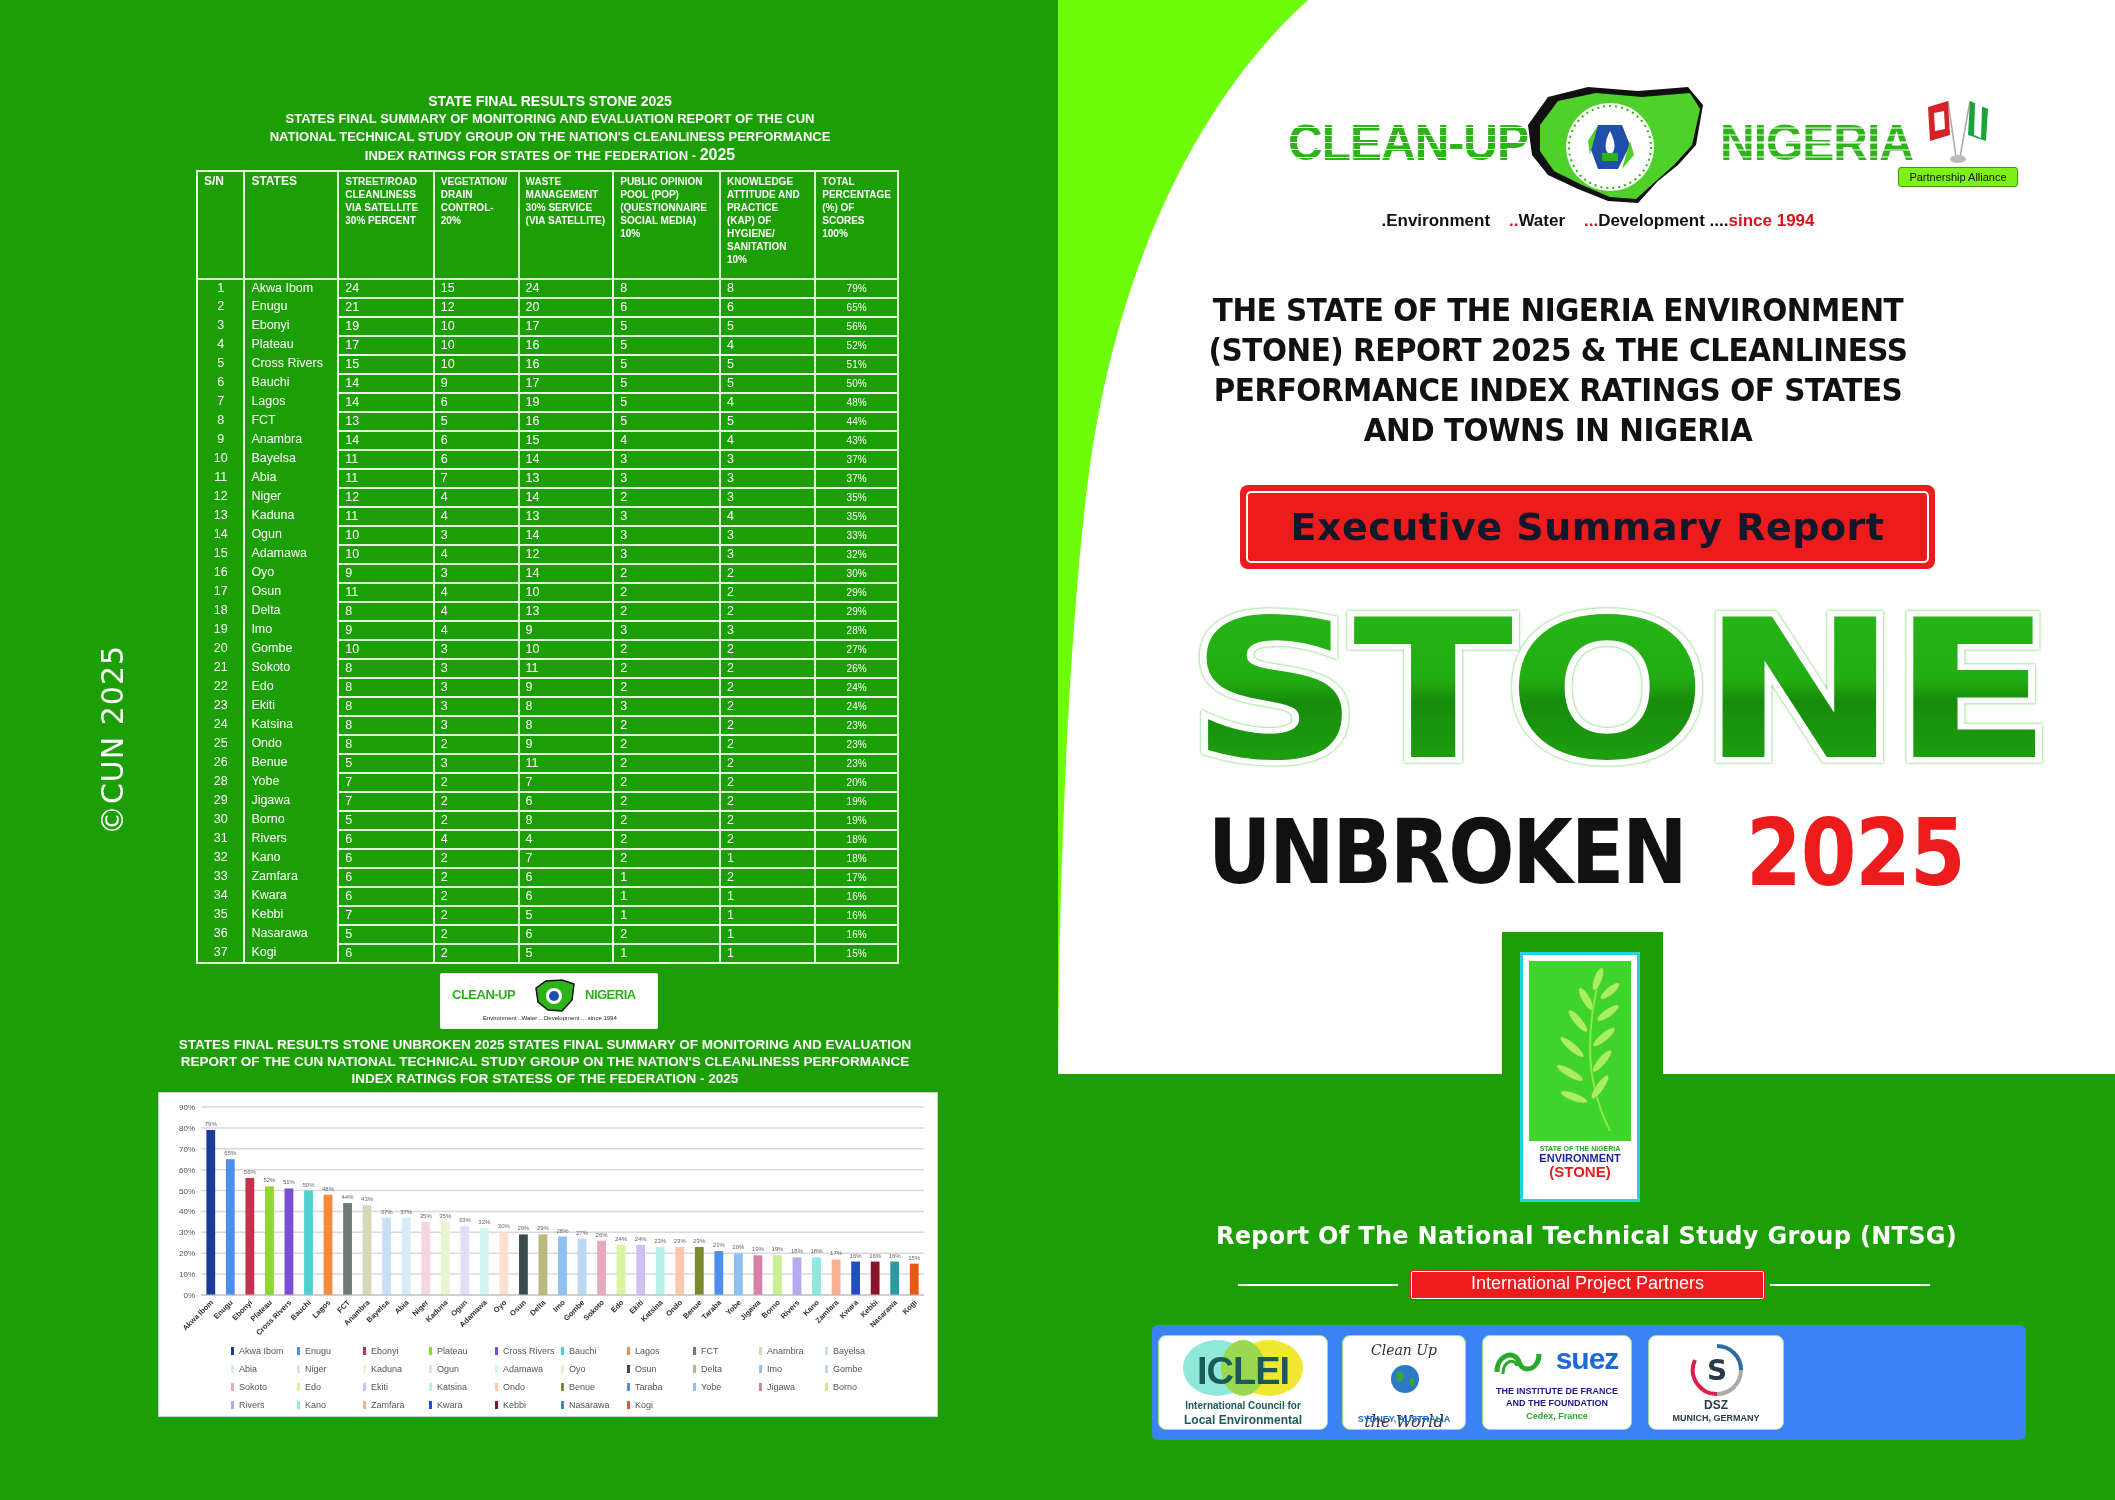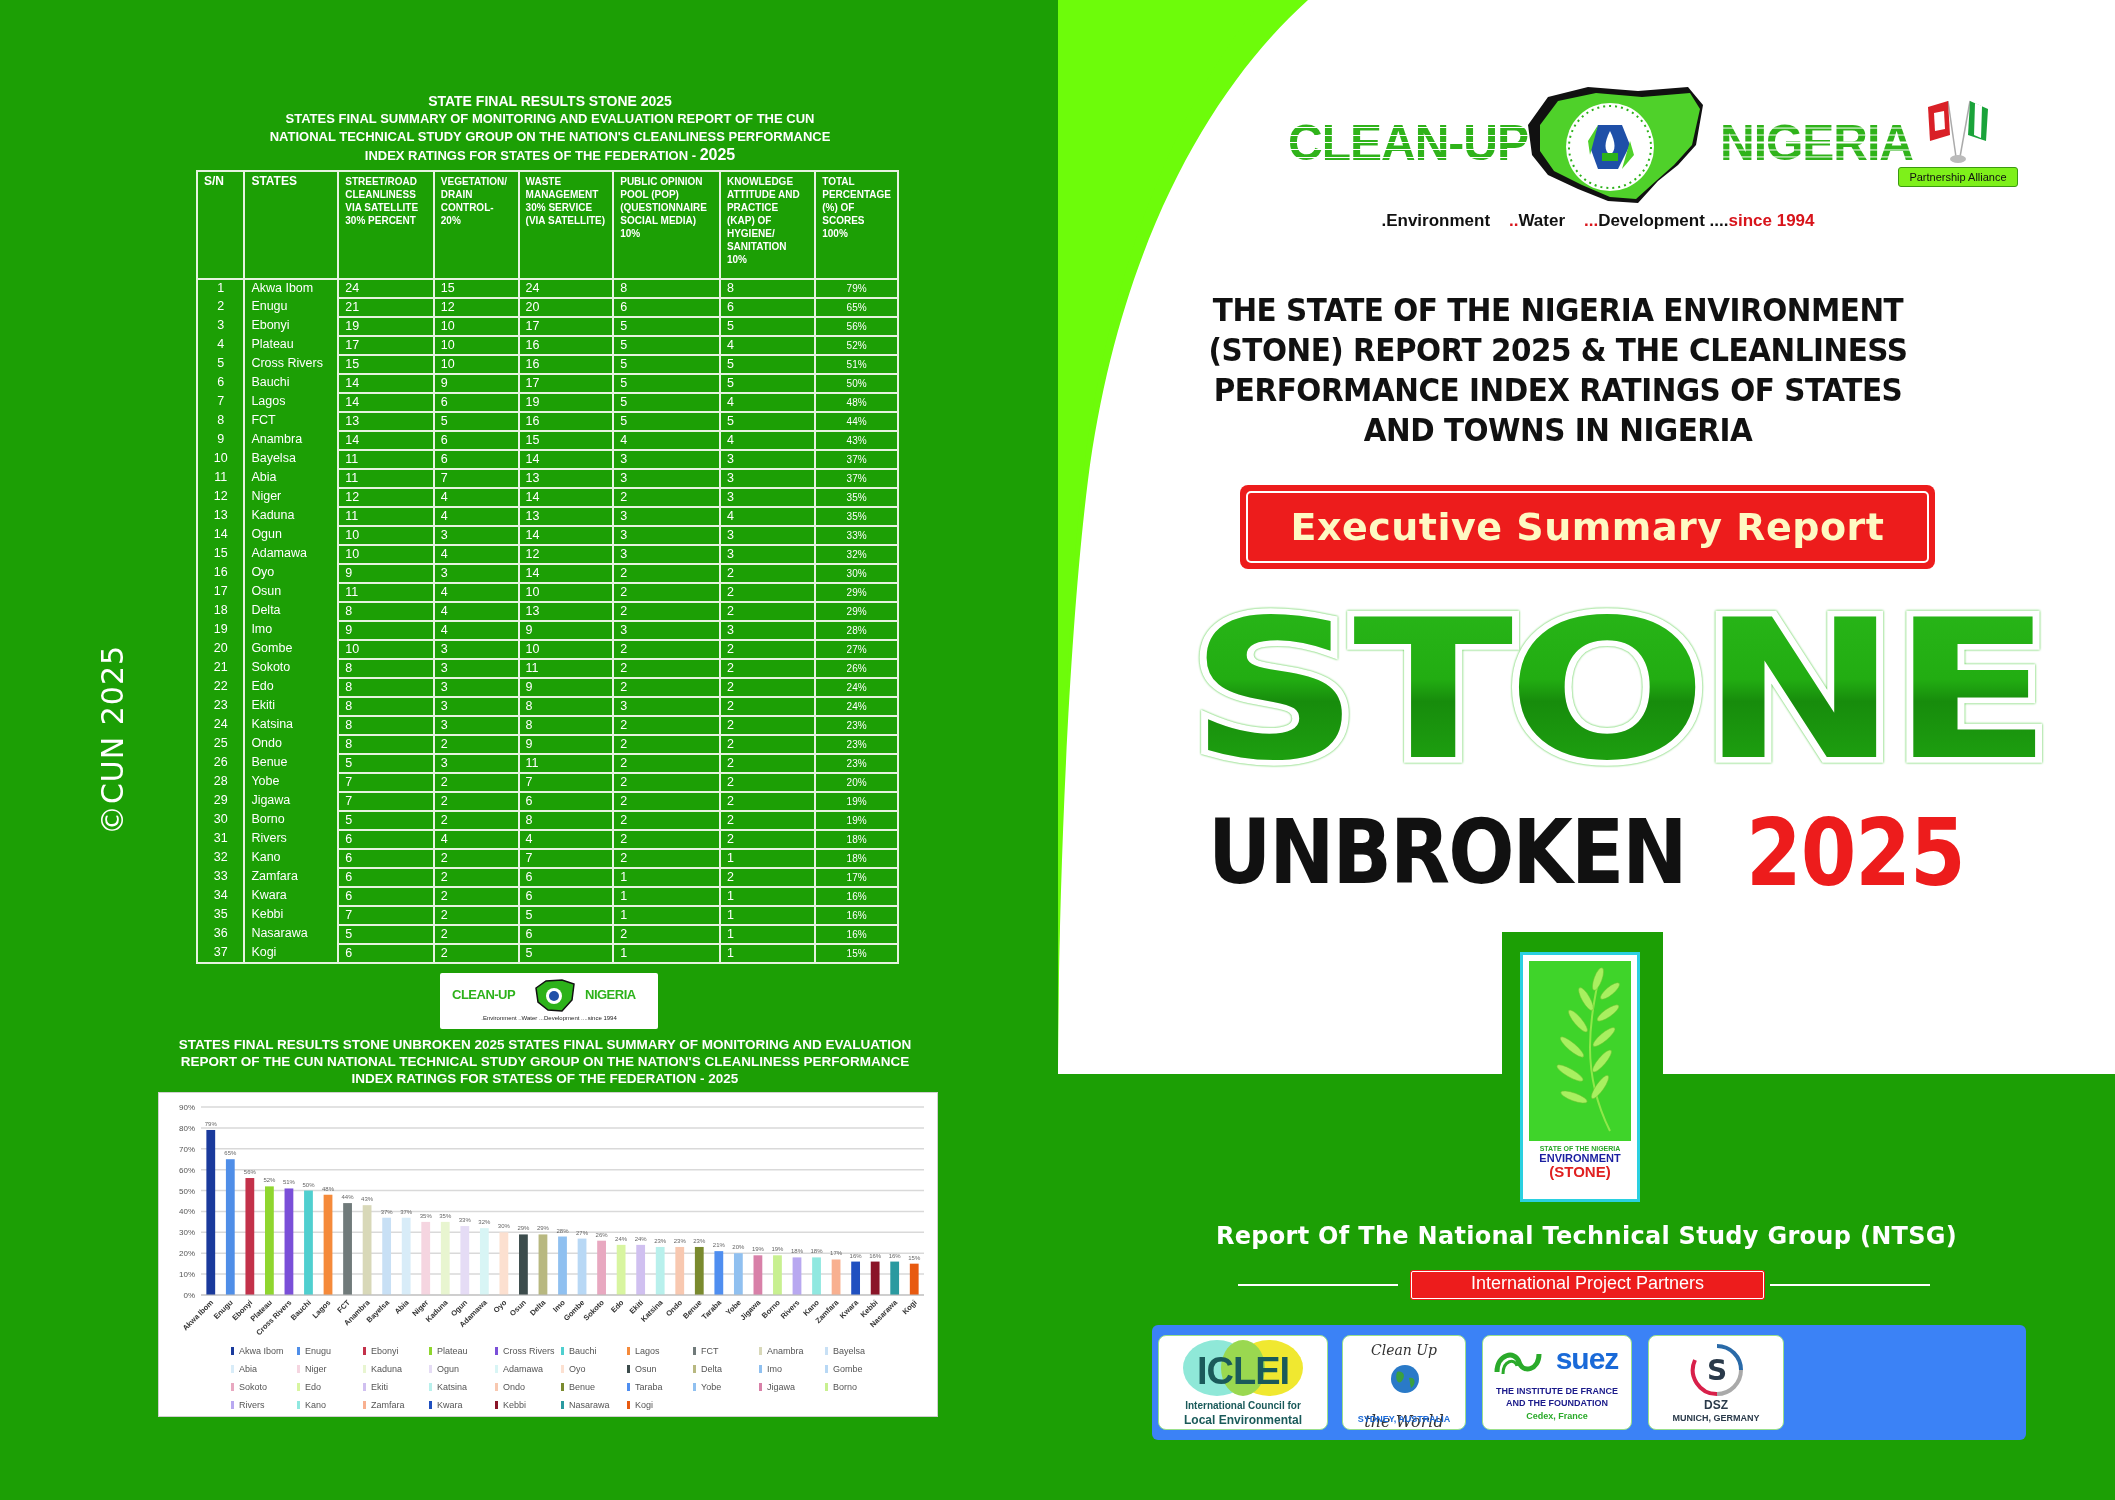--- a/index.html
+++ b/index.html
@@ -45,21 +45,21 @@
   .logo-word.right { left: 432px; }
   .logo-emblem { position: absolute; left: 230px; top: 0; width: 190px; height: 120px; }
   .tagline { position: absolute; left: 0; top: 126px; width: 620px; text-align: center; font-size: 17px; font-weight: bold; color: #111; }
   .tagline .dot { color: #d8141b; }
   .tagline .since { color: #d8141b; }
   .partner { position: absolute; left: 840px; top: 95px; width: 120px; height: 95px; }
   .partner-badge { position: absolute; left: 0; top: 72px; width: 120px; height: 20px; background: #7ef01a; border: 1px solid #3a9a10; border-radius: 3px; color: #111; font-size: 11px; text-align: center; line-height: 18px; }
 
   .main-title { position: absolute; left: 90px; top: 290px; width: 820px; text-align: center; font-family: "DejaVu Sans", sans-serif; font-weight: bold; font-size: 32px; line-height: 40px; color: #111; transform: scaleX(0.92); letter-spacing: -0.5px; }
   .exec-btn { position: absolute; left: 182px; top: 485px; width: 695px; height: 84px; background: #ed1c1c; border-radius: 8px; padding: 6px; }
-  .exec-btn .inner { width: 100%; height: 100%; border: 2px solid #fff; border-radius: 5px; display: flex; align-items: center; justify-content: center; color: #fef9c3; font-family: "DejaVu Sans", sans-serif; font-weight: bold; font-size: 38px; letter-spacing: 0.5px; }
+  .exec-btn .inner { width: 100%; height: 100%; border: 2px solid #fff; border-radius: 5px; display: flex; align-items: center; justify-content: center; color: #0f172a; font-family: "DejaVu Sans", sans-serif; font-weight: bold; font-size: 38px; letter-spacing: 0.5px; }
 
   .stone-word { position: absolute; left: 130px; top: 605px; width: 860px; height: 200px; }
   .unbroken { position: absolute; left: 150px; top: 800px; font-family: "DejaVu Sans", sans-serif; font-weight: bold; font-size: 78px; letter-spacing: -2px; color: #111; transform: scaleY(1.15); transform-origin: top left; }
   .year2025 { position: absolute; left: 688px; top: 800px; font-family: "DejaVu Sans", sans-serif; font-weight: bold; font-size: 80px; letter-spacing: -1px; color: #ed1c1c; transform: scaleY(1.15); transform-origin: top left; }
 
   .green-band { position: absolute; left: 0; top: 1074px; width: 1057px; height: 426px; background: #1c9f05; }
   .stone-tab { position: absolute; left: 444px; top: 932px; width: 161px; height: 150px; background: #1c9f05; }
   .stone-logo { position: absolute; left: 462px; top: 952px; width: 120px; height: 250px; background: #fff; border: 3px solid #2ad0e0; padding: 6px; }
   .stone-logo .leaf-bg { width: 100%; height: 180px; background: #3fd42a; position: relative; }
   .stone-logo .cap1 { font-size: 7px; color: #2aa52a; text-align: center; margin-top: 4px; font-weight: bold; }

